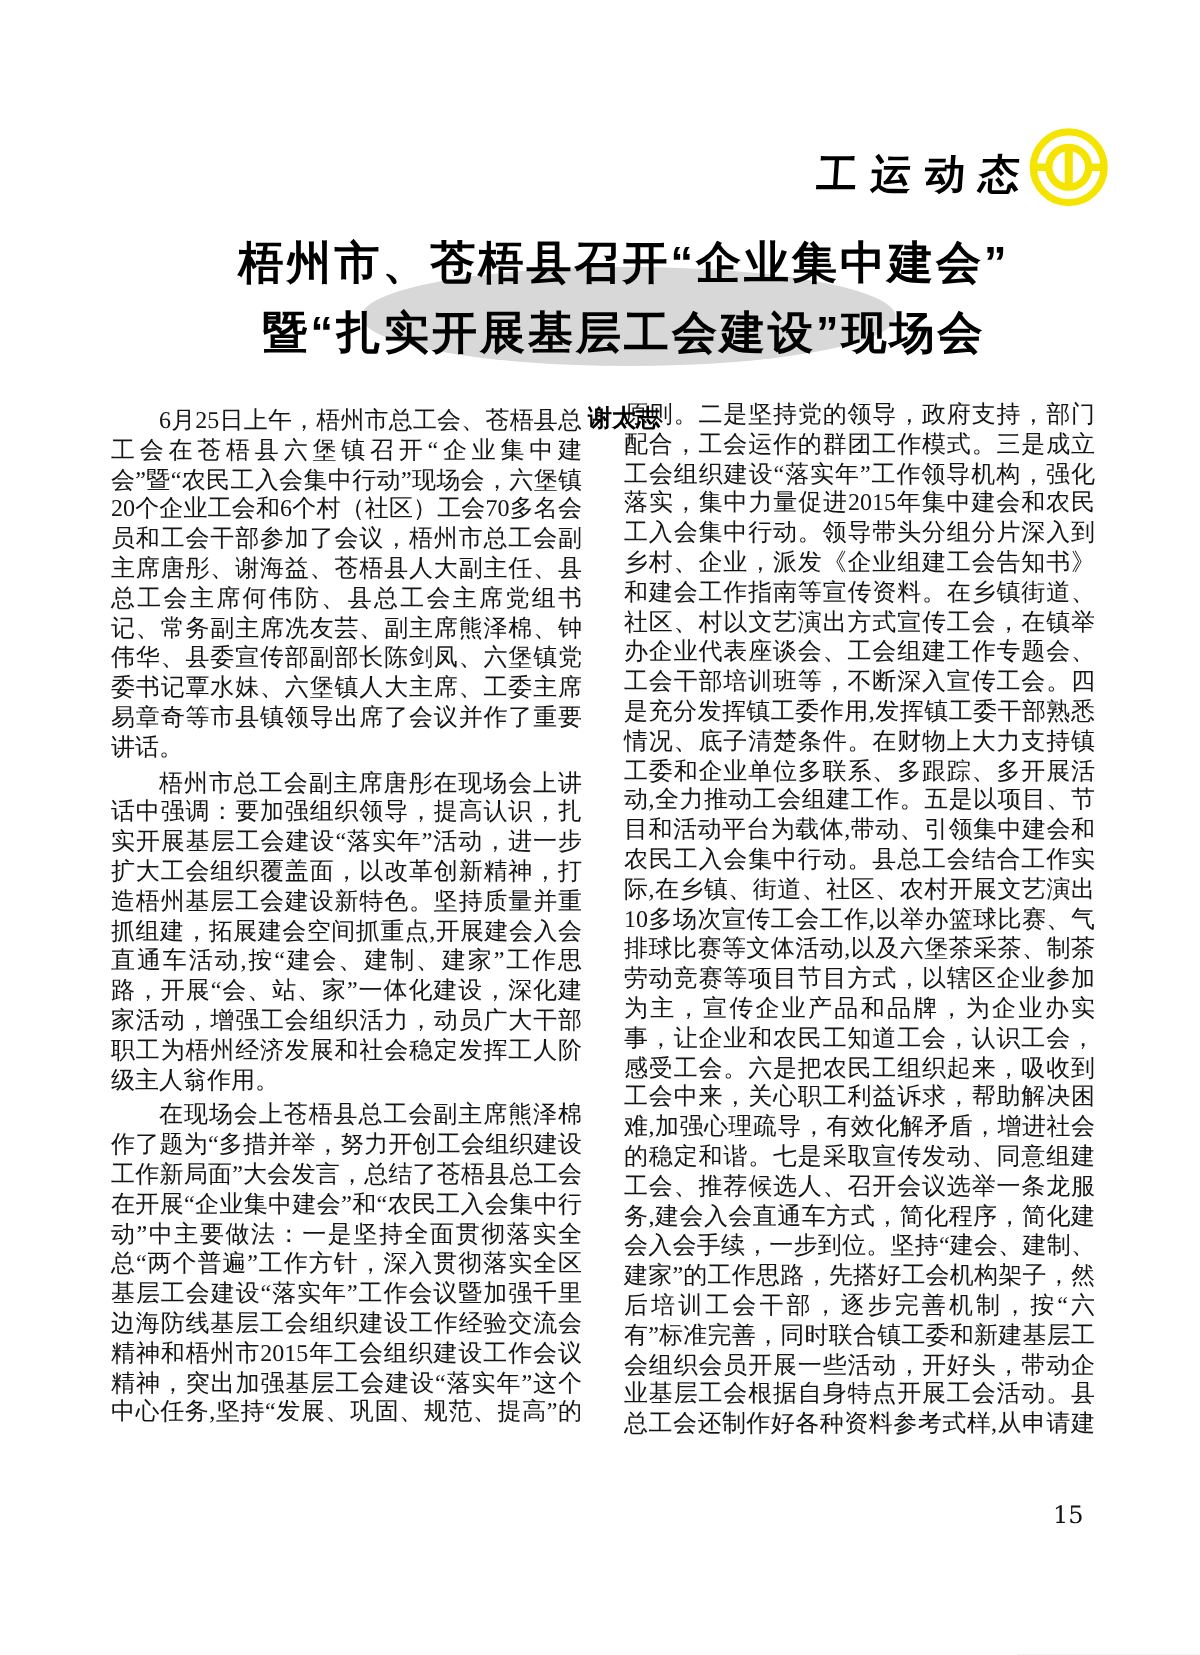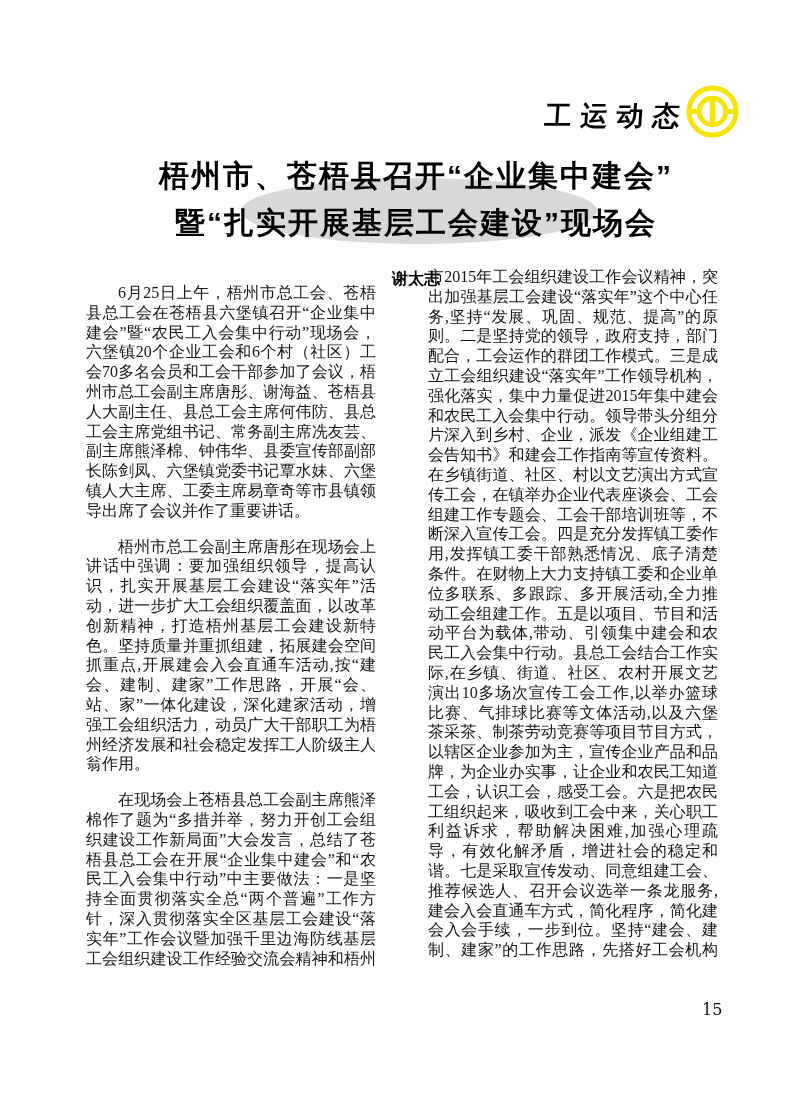--- a/index.html
+++ b/index.html
@@ -71,21 +71,21 @@
     column-count:2;
     column-gap:20px;
     column-fill:auto;
     overflow:hidden;
     font-size:16px;
     line-height:19.8px;
     text-align:justify;
     color:#151515;
   }
   .article p {
-    margin:16px;
+    margin:4px;
     text-indent:2em;
   }
 
   
   .page-number {
     position:absolute;
     left:702px; top:1000px;
     font-family:"DejaVu Serif", serif;
     font-size:16px;
     color:#111;

